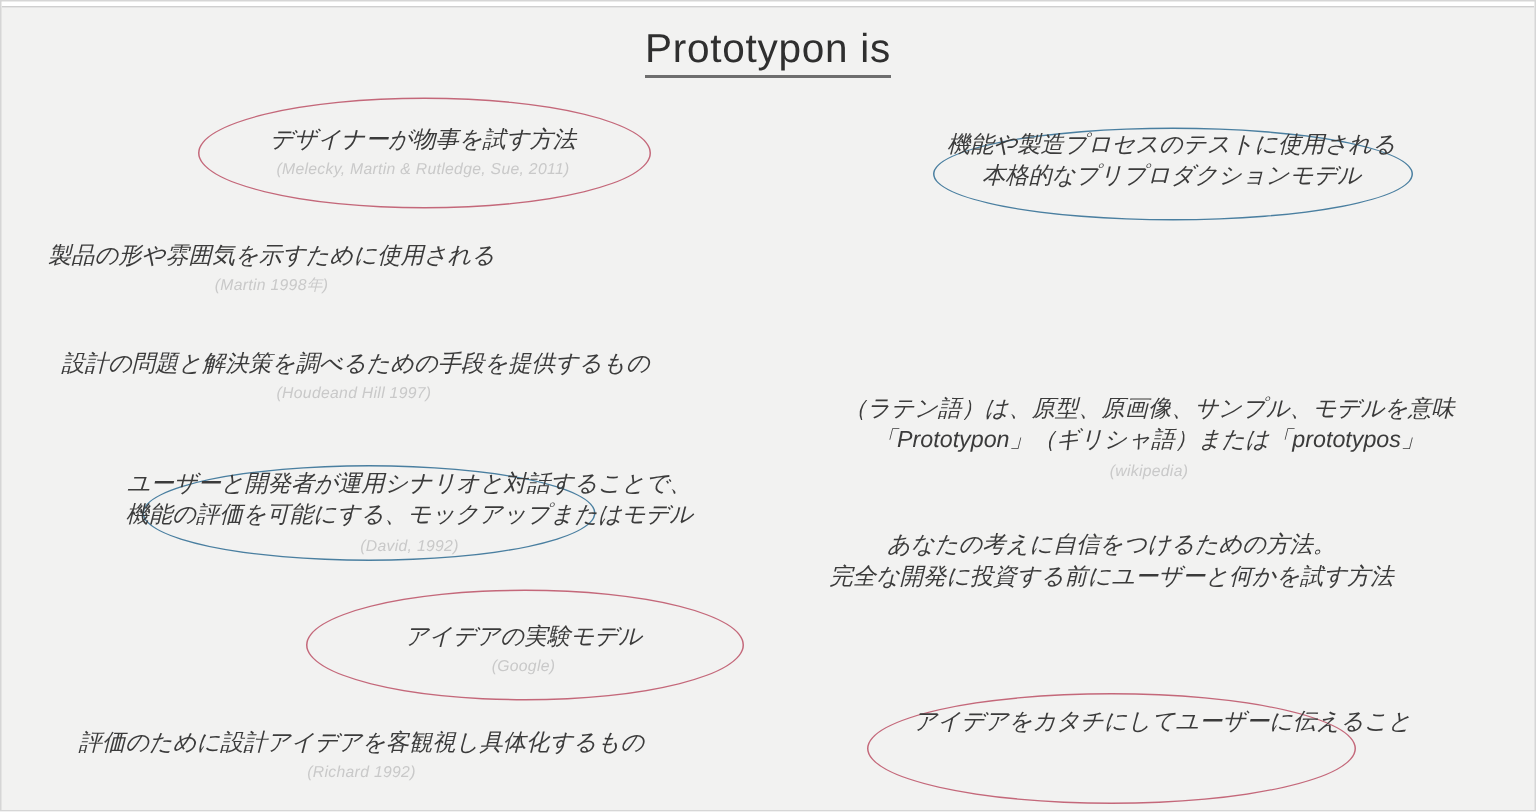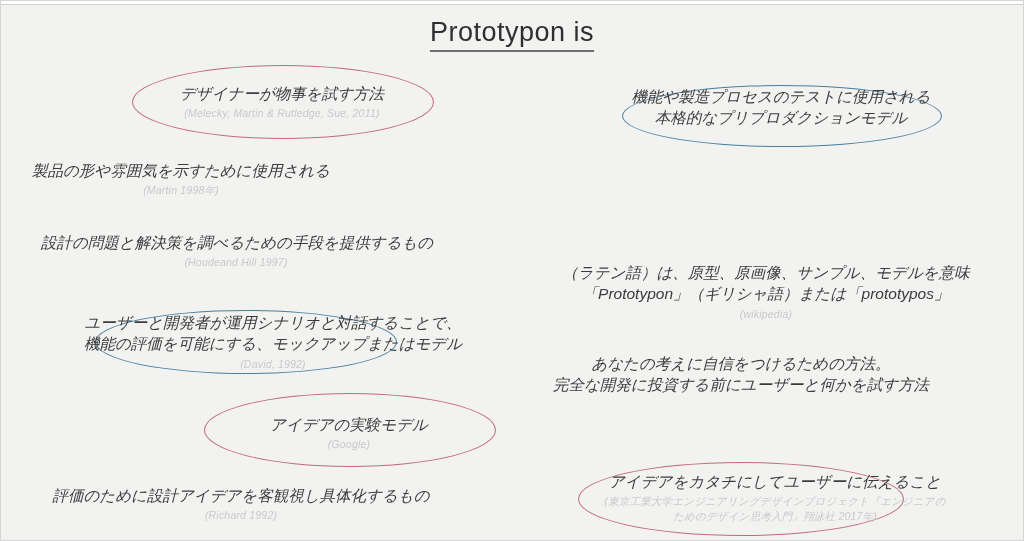--- a/index.html
+++ b/index.html
@@ -135,16 +135,15 @@
     <div class="cite">(Google)</div>
   </div>
 
   <div class="block" style="left:45px; top:484px; width:390px;">
     <div class="line">評価のために設計アイデアを客観視し具体化するもの</div>
     <div class="cite">(Richard 1992)</div>
   </div>
 
   <div class="block" style="left:562px; top:470px; width:352px;margin-left:36px;">
     <div class="line">アイデアをカタチにしてユーザーに伝えること</div>
-    <div class="cite wrapcite">(東京工業大学エンジニアリングデザインプロジェクト『エンジニアのためのデザイン思考入門』翔泳社 2017年)</div>
   </div>
 
 </div>
 
 </body></html>

